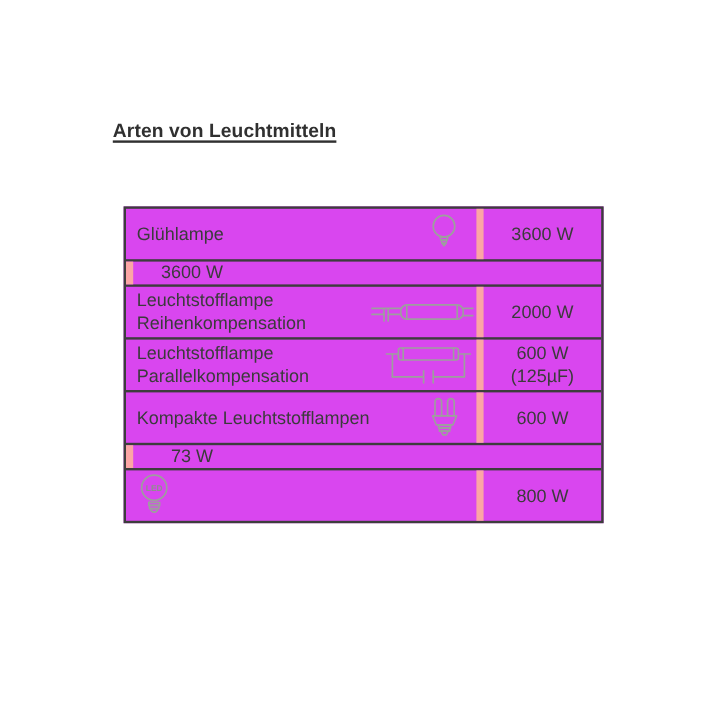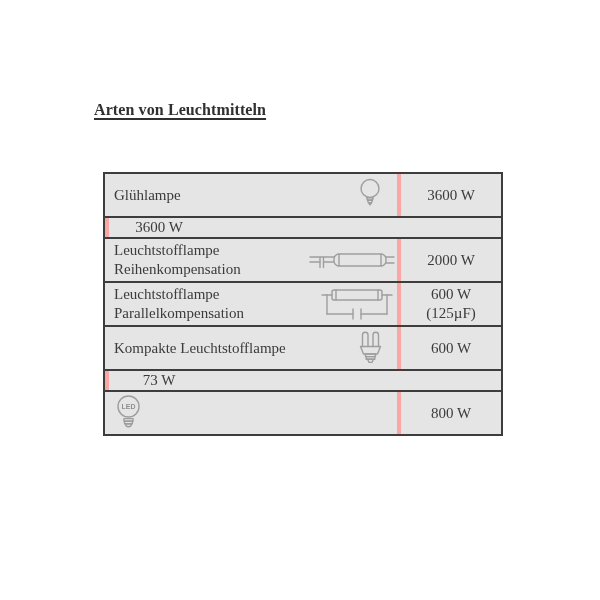--- a/index.html
+++ b/index.html
@@ -7,42 +7,41 @@
     padding: 0;
     background: #ffffff;
     font-family: "Liberation Sans", sans-serif;
   }
   .page {
     position: relative;
     width: 600px;
     height: 600px;
     background: #ffffff;
     overflow: hidden;
-    font-family: Liberation Serif, serif;
   }
   .doc-title {
     position: absolute;
     left: 94px;
     top: 101px;
     font-size: 16px;
     font-weight: bold;
     color: #303030;
     text-decoration: underline;
     text-decoration-thickness: 2px;
     text-underline-offset: 3px;
     letter-spacing: 0.1px;
   }
   .lamp-table {
     position: absolute;
     left: 103px;
     top: 172px;
     width: 400px;
     border: 2px solid #3d3d3d;
     box-sizing: border-box;
-    background: #e5e5e5;
+    background: #d946ef;
   }
   .t-row { display: flex; }
   .t-row + .t-row { border-top: 2px solid #3d3d3d; }
   .cell-main {
     flex: 1;
     display: flex;
     align-items: center;
     justify-content: space-between;
     min-height: 42px;
     padding: 2px 0 2px 9px;
@@ -50,21 +49,21 @@
   }
   .lamp-name {
     font-size: 15px;
     line-height: 19px;
     color: #3b3b3b;
     white-space: pre-line;
   }
   .icon-slot { display: flex; align-items: center; }
   .cell-watt {
     width: 104px;
-    border-left: 4px solid #fca5a5;
+    border-left: 6px solid #fca5a5;
     display: flex;
     align-items: center;
     justify-content: center;
     text-align: center;
     font-size: 15px;
     line-height: 19px;
     color: #3b3b3b;
     white-space: pre-line;
     box-sizing: border-box;
   }
@@ -203,21 +202,21 @@
                 <use href="#fluorescent-tube-parallel-capacitor-icon" xlink:href="#fluorescent-tube-parallel-capacitor-icon"></use>
               </svg>
       </span>
     </div>
     <div class="cell-watt">600 W
 (125µF)</div>
   </div>
 
   <div class="t-row">
     <div class="cell-main">
-      <span class="lamp-name">Kompakte Leuchtstofflampe</span>
+      <span class="lamp-name">Kompakte Leuchtstofflampen</span>
       <span class="icon-slot">
         <svg class="cfl-icon">
                 <use href="#cfl-icon" xlink:href="#cfl-icon"></use>
               </svg>
       </span>
     </div>
     <div class="cell-watt">600 W</div>
   </div>
 
   <div class="t-row">

